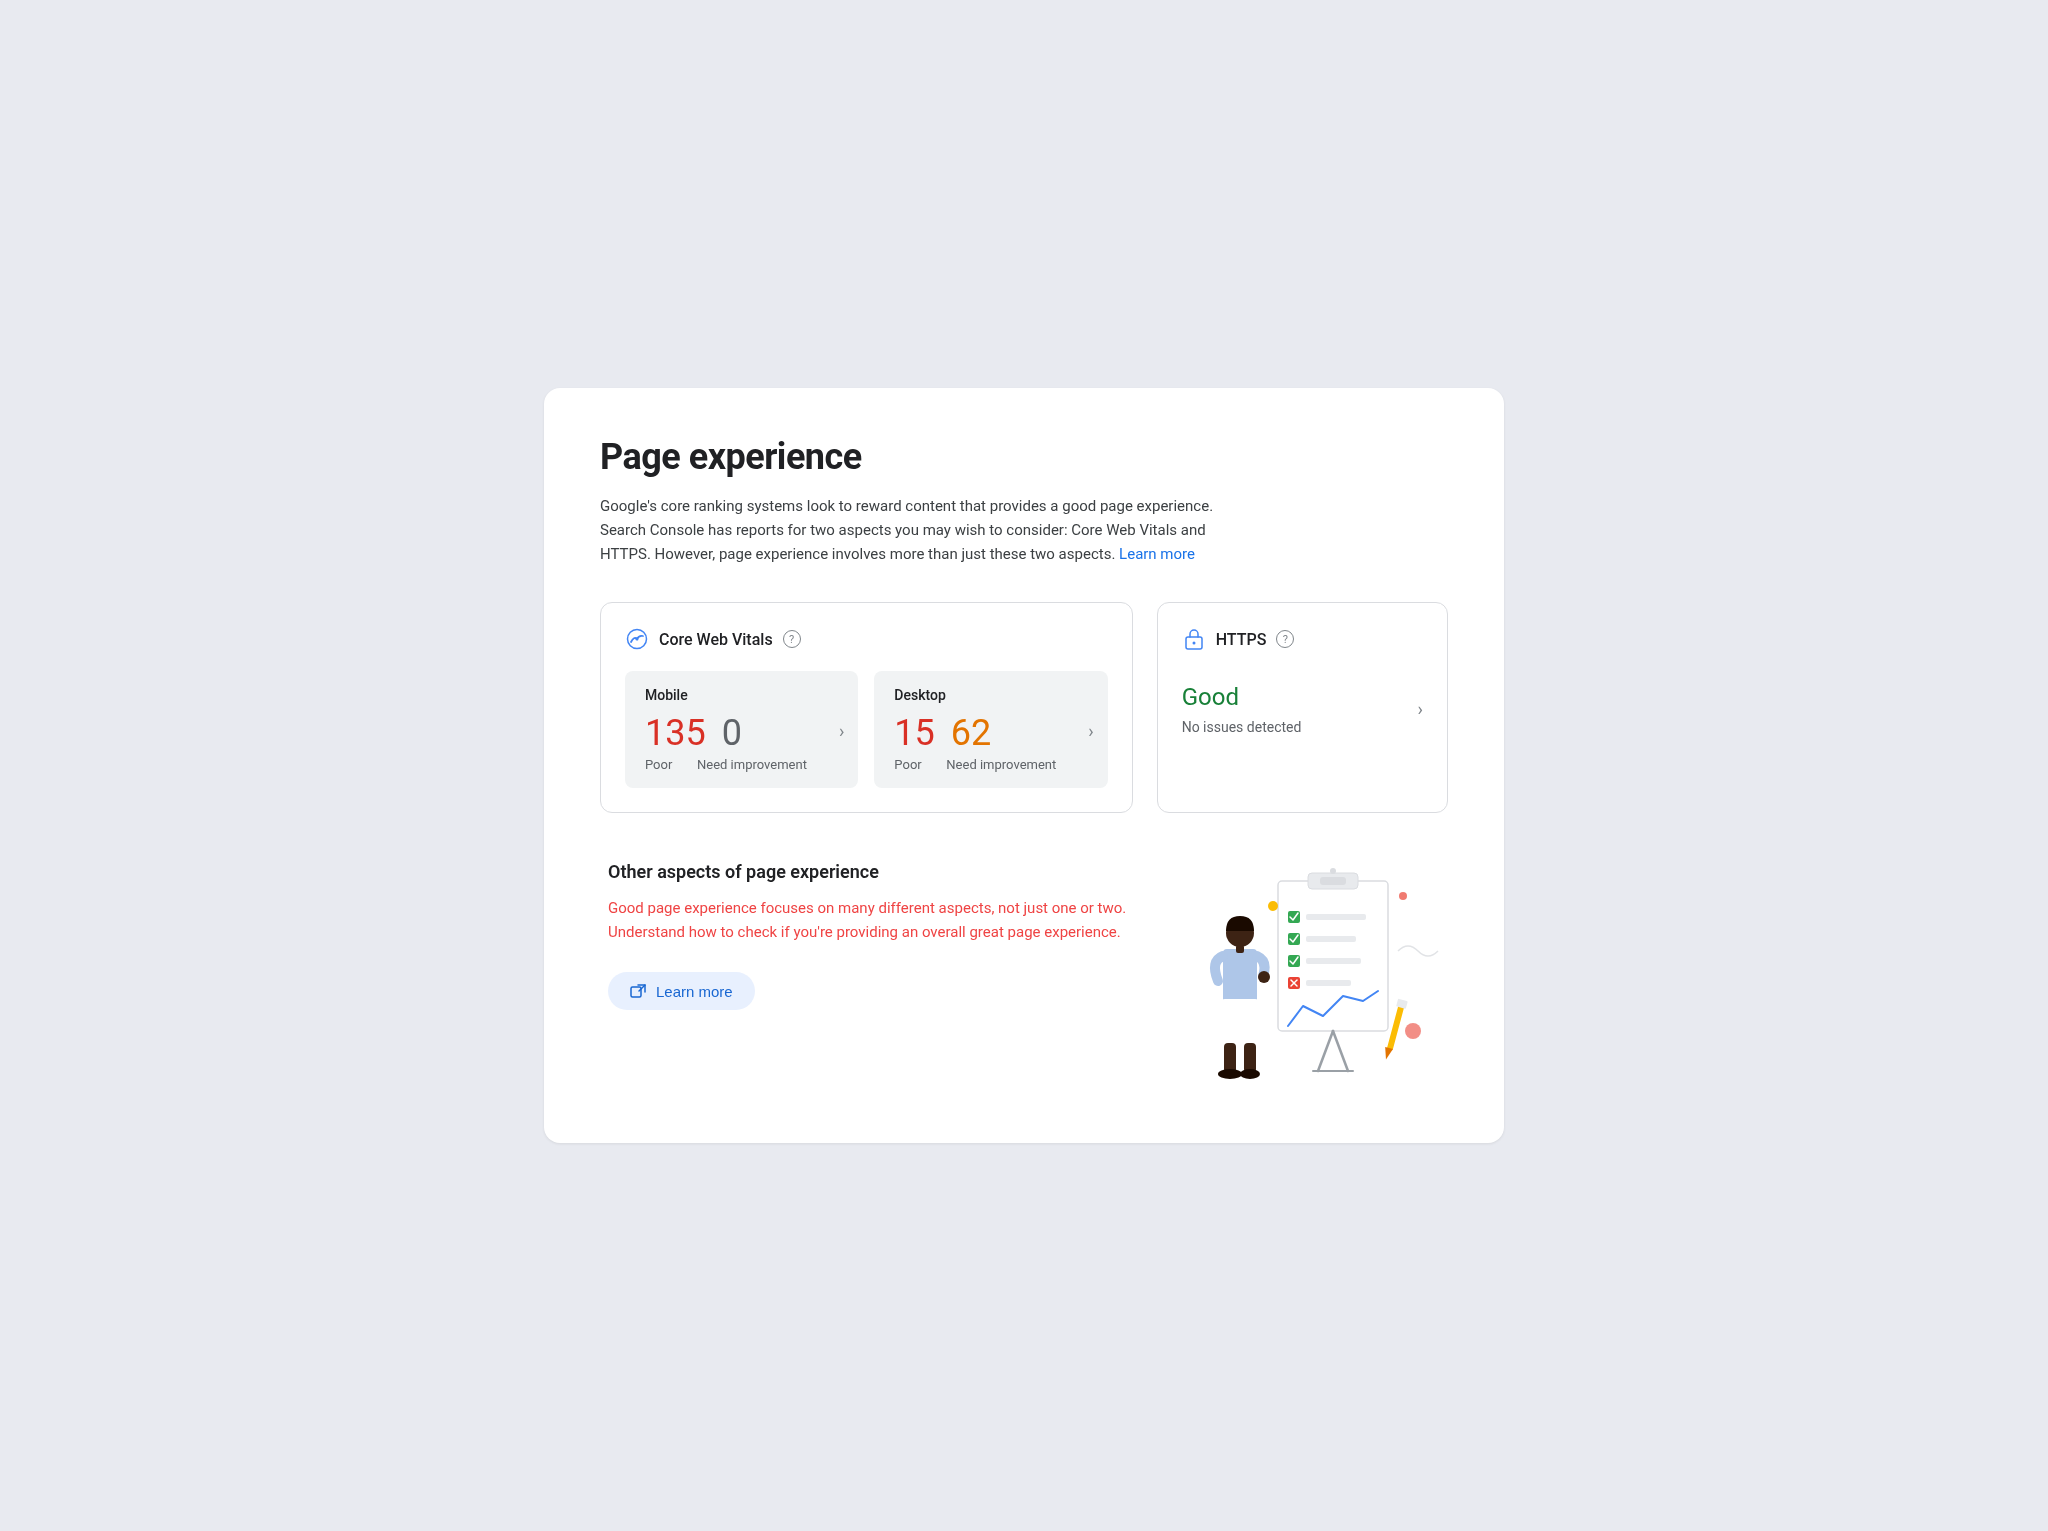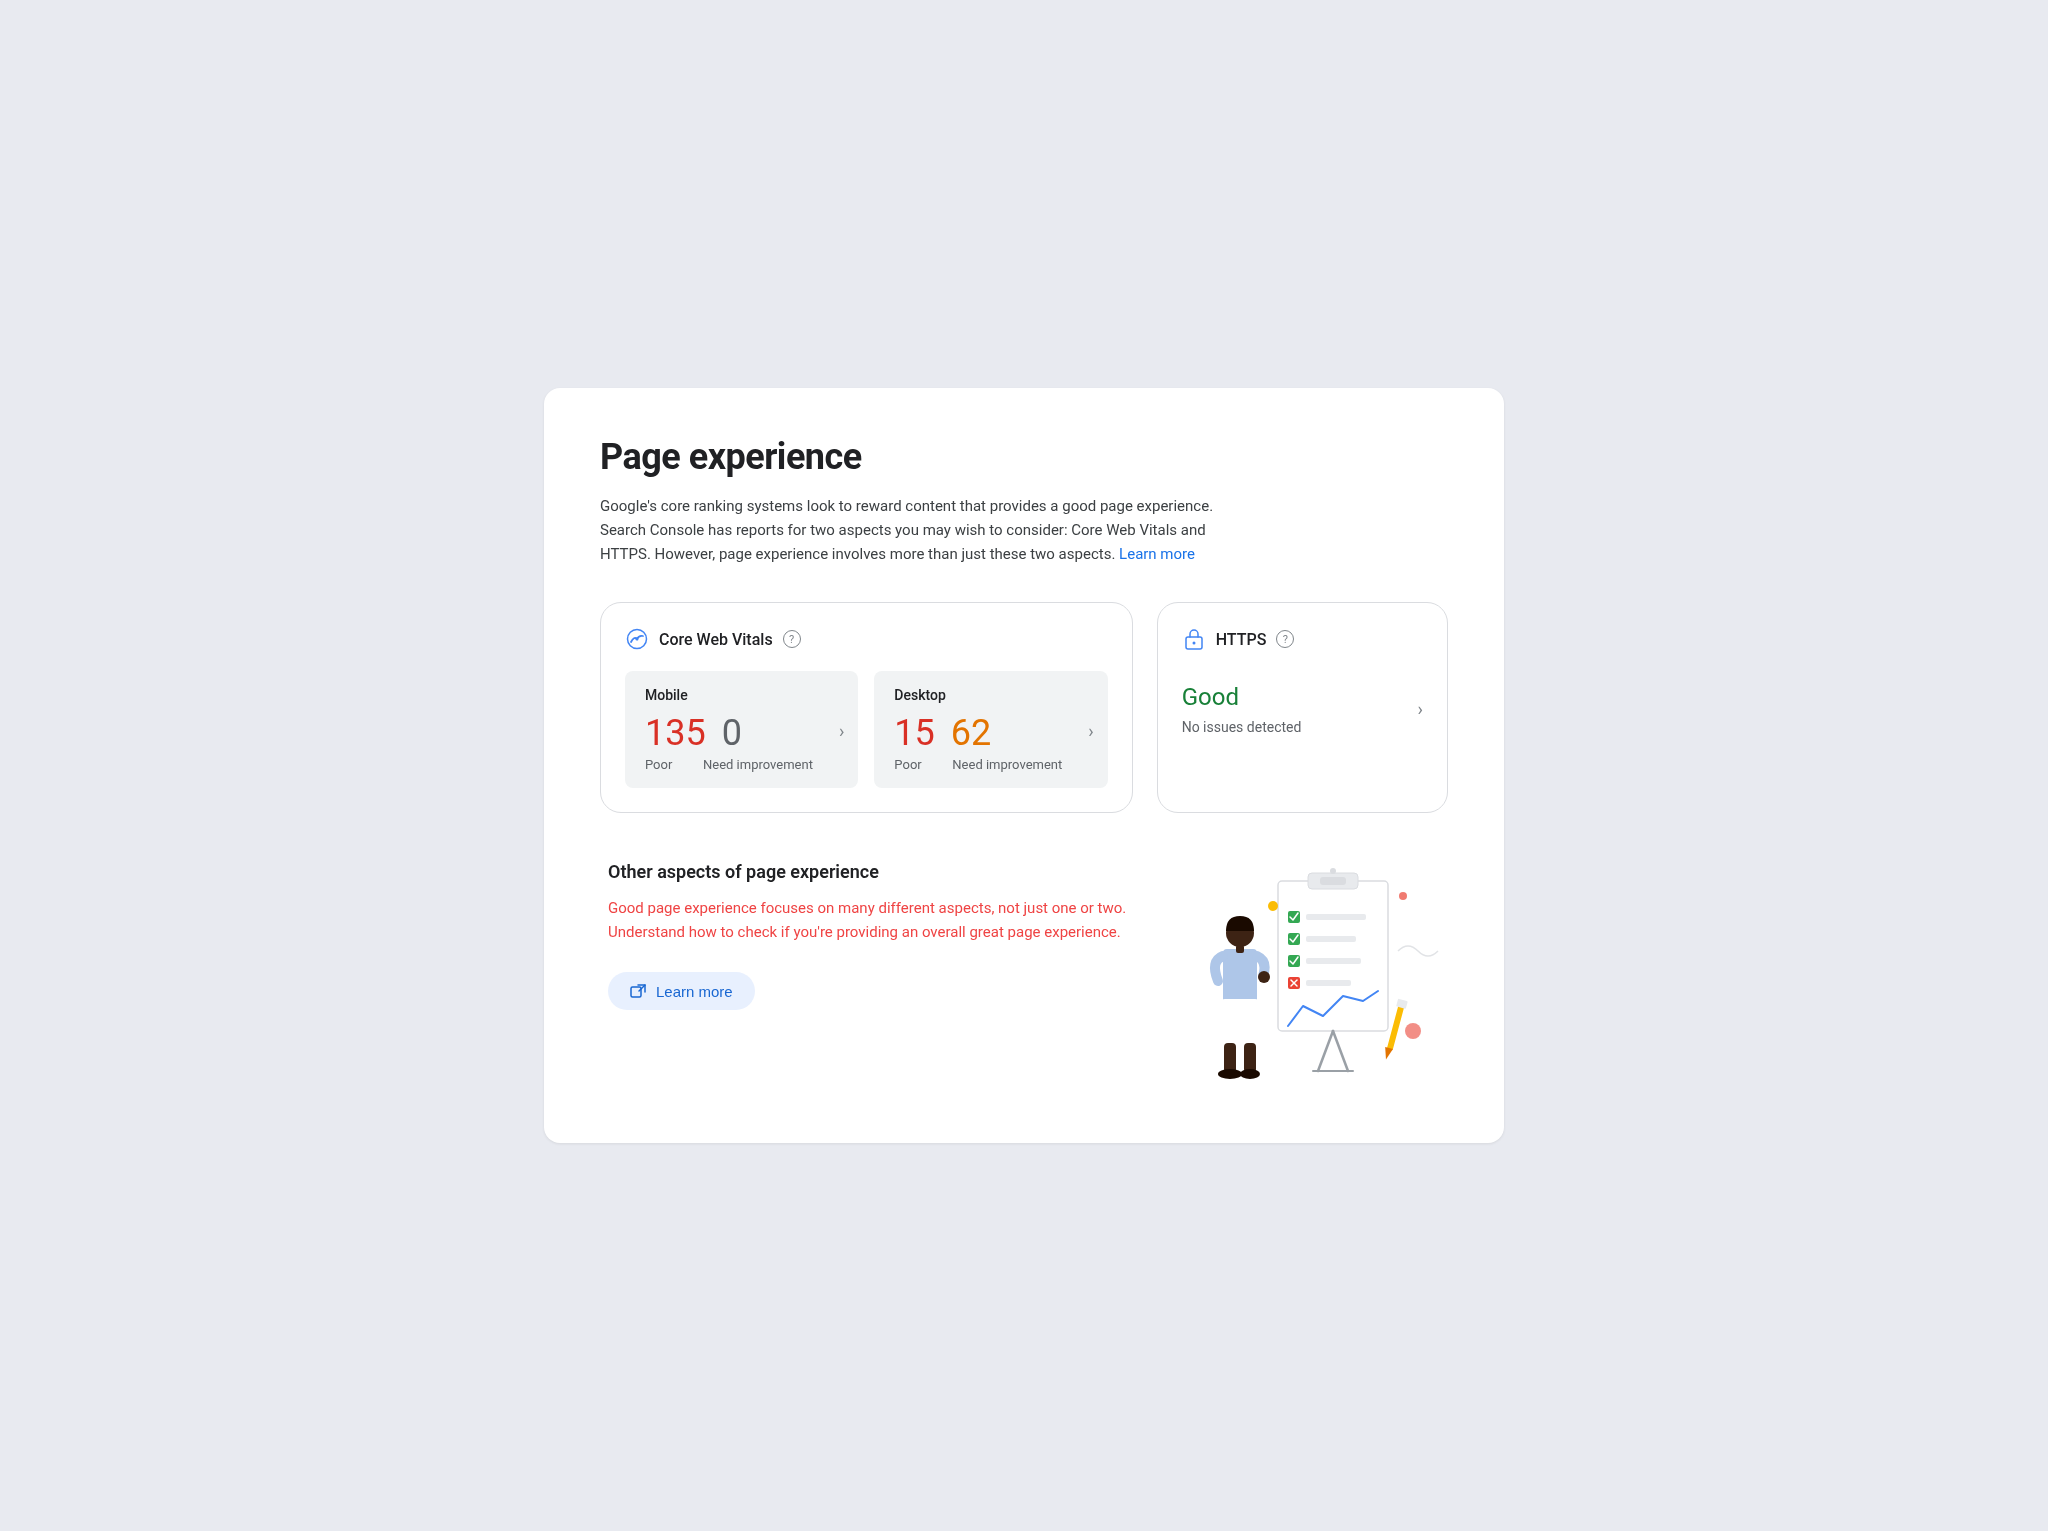--- a/index.html
+++ b/index.html
@@ -50,21 +50,21 @@
     }
 
     .cards-row {
       display: flex;
       gap: 24px;
       margin-bottom: 48px;
     }
 
     .card {
       border: 1px solid #dadce0;
-      border-radius: 21px;
+      border-radius: 12px;
       padding: 24px;
       position: relative;
     }
 
     .card-cwv {
       flex: 2;
     }
 
     .card-https {
       flex: 1;
@@ -151,21 +151,21 @@
     .metric-number.orange {
       color: #e37400;
     }
 
     .metric-number.gray {
       color: #5f6368;
     }
 
     .metric-labels {
       display: flex;
-      gap: 22px;
+      gap: 16px;
     }
 
     .metric-label-text {
       font-size: 13px;
       color: #5f6368;
       min-width: 36px;
     }
 
     .metric-label-text.wide {
       min-width: 120px;

